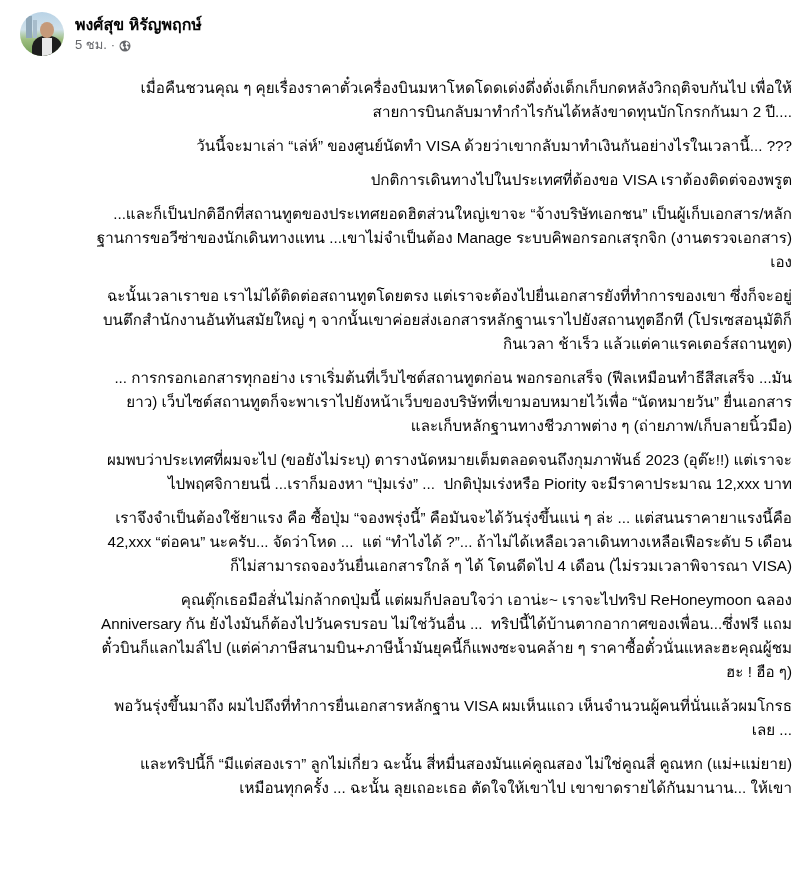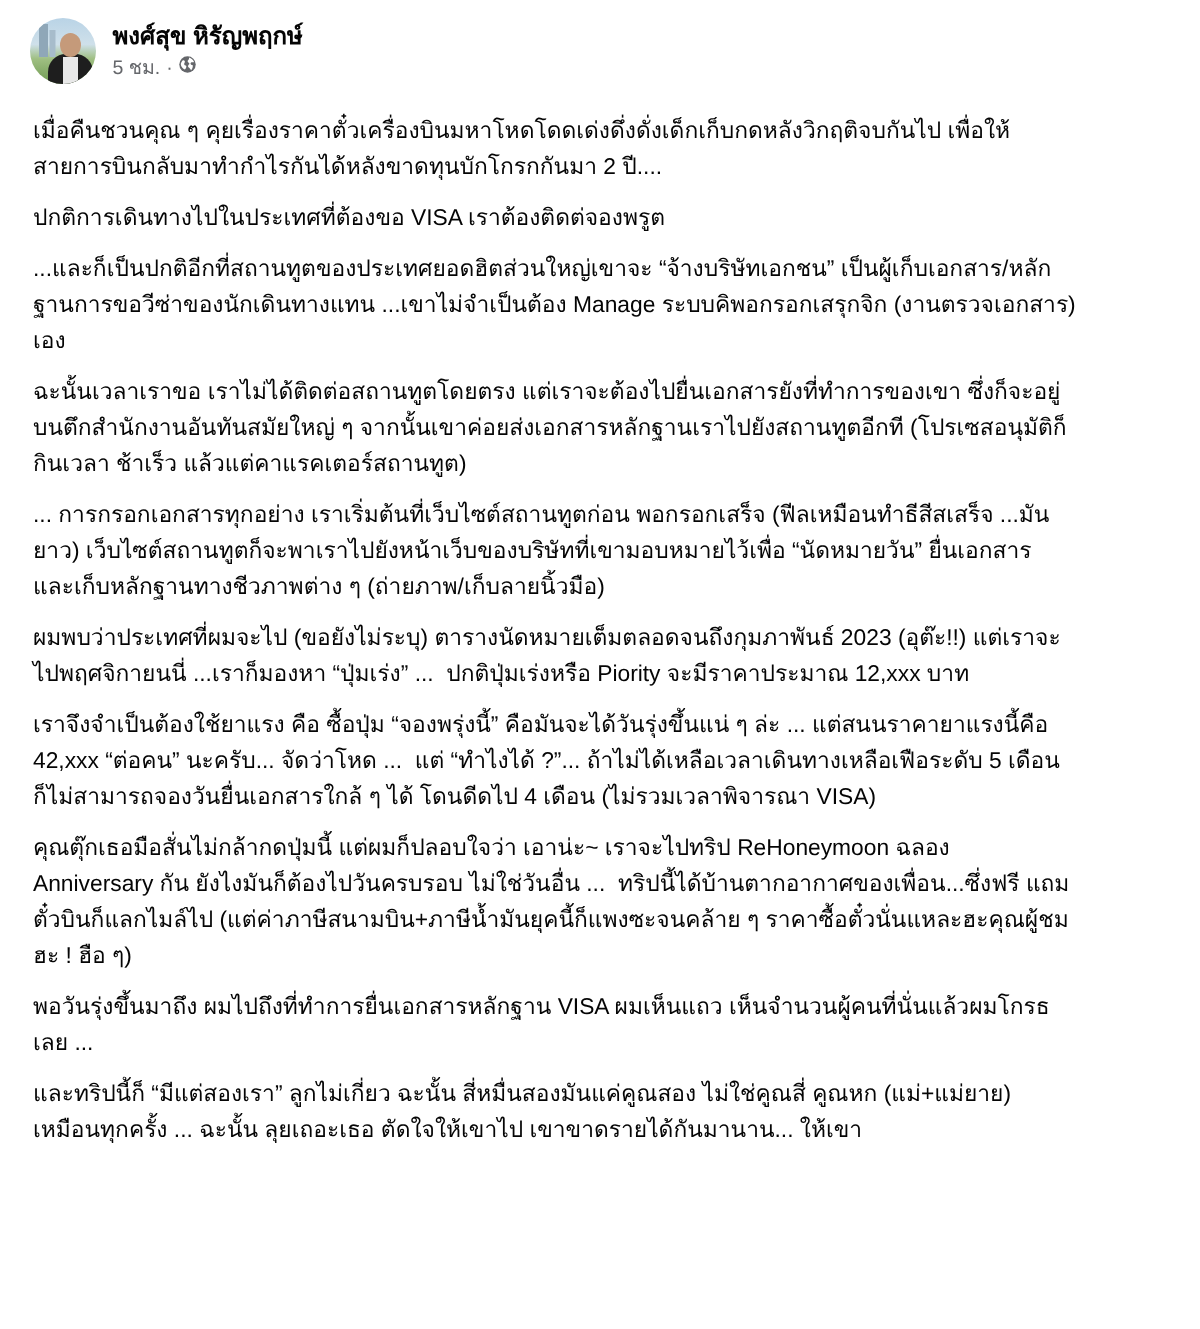--- a/index.html
+++ b/index.html
@@ -74,20 +74,21 @@
   }
   .author-name {
     font-weight: bold;
     font-size: 16px;
     line-height: 20px;
     color: #050505;
     cursor: pointer;
   }
   .meta {
     display: flex;
+    align-items: center;
     font-size: 13px;
     color: #65676b;
     line-height: 18px;
     margin-top: 1px;
   }
   .meta .dot {
     margin: 0 4px;
   }
   .globe-icon {
     display: inline-block;
@@ -99,20 +100,21 @@
     left: 22px;
     top: 76px;
     width: 770px;
     font-size: 15.2px;
     line-height: 24px;
     color: #050505;
   }
   .post-body p {
     margin: 0 0 10px 0;
     white-space: pre-wrap;
+    text-align: right;
   }
 </style>
 </head>
 <body>
 
 <div class="post">
   <div class="post-header">
     <div class="avatar">
       <div class="bldg" style="left:6px;top:4px;width:6px;height:22px;"></div>
       <div class="bldg" style="left:13px;top:8px;width:4px;height:18px;background:#a7bccb;"></div>
@@ -131,20 +133,21 @@
             <path d="M3 3.2 C4.2 3 4.6 4.2 4 5 C3.4 5.6 4 6.8 5 6.6 C5.6 7.4 5 8.6 4.2 9.4 C3 8.8 1.6 7.4 1.5 5.6 C1.8 4.6 2.4 3.6 3 3.2 Z M7 1.4 C8.6 1.8 9.8 3 10.4 4.4 C9.6 4.8 8.8 4.2 8.2 4.8 C7.6 5.4 8.4 6.4 9.4 6.4 C9.8 7.4 9.4 8.8 8.4 9.8 C7.8 9 7.4 8 6.6 7.8 C6 7 6.6 6 7.4 5.6 C7 4.8 6.2 4.4 6 3.6 C6.6 3.2 7.2 2.4 7 1.4 Z" fill="#ffffff"></path>
           </svg>
         </span>
       </div>
     </div>
   </div>
 
   <div class="post-body">
     <p>เมื่อคืนชวนคุณ ๆ คุยเรื่องราคาตั๋วเครื่องบินมหาโหดโดดเด่งดึ่งดั่งเด็กเก็บกดหลังวิกฤติจบกันไป เพื่อให้
 สายการบินกลับมาทำกำไรกันได้หลังขาดทุนบักโกรกกันมา 2 ปี....</p>
+    <p>วันนี้จะมาเล่า “เล่ห์” ของศูนย์นัดทำ VISA ด้วยว่าเขากลับมาทำเงินกันอย่างไรในเวลานี้... ???</p>
     <p>ปกติการเดินทางไปในประเทศที่ต้องขอ VISA เราต้องติดต่จองพรูต</p>
     <p>...และก็เป็นปกติอีกที่สถานทูตของประเทศยอดฮิตส่วนใหญ่เขาจะ “จ้างบริษัทเอกชน” เป็นผู้เก็บเอกสาร/หลัก
 ฐานการขอวีซ่าของนักเดินทางแทน ...เขาไม่จำเป็นต้อง Manage ระบบคิพอกรอกเสรุกจิก (งานตรวจเอกสาร)
 เอง</p>
     <p>ฉะนั้นเวลาเราขอ เราไม่ได้ติดต่อสถานทูตโดยตรง แต่เราจะต้องไปยื่นเอกสารยังที่ทำการของเขา ซึ่งก็จะอยู่
 บนตึกสำนักงานอันทันสมัยใหญ่ ๆ จากนั้นเขาค่อยส่งเอกสารหลักฐานเราไปยังสถานทูตอีกที (โปรเซสอนุมัติก็
 กินเวลา ช้าเร็ว แล้วแต่คาแรคเตอร์สถานทูต)</p>
     <p>... การกรอกเอกสารทุกอย่าง เราเริ่มต้นที่เว็บไซต์สถานทูตก่อน พอกรอกเสร็จ (ฟีลเหมือนทำธีสีสเสร็จ ...มัน
 ยาว) เว็บไซต์สถานทูตก็จะพาเราไปยังหน้าเว็บของบริษัทที่เขามอบหมายไว้เพื่อ “นัดหมายวัน” ยื่นเอกสาร
 และเก็บหลักฐานทางชีวภาพต่าง ๆ (ถ่ายภาพ/เก็บลายนิ้วมือ)</p>

